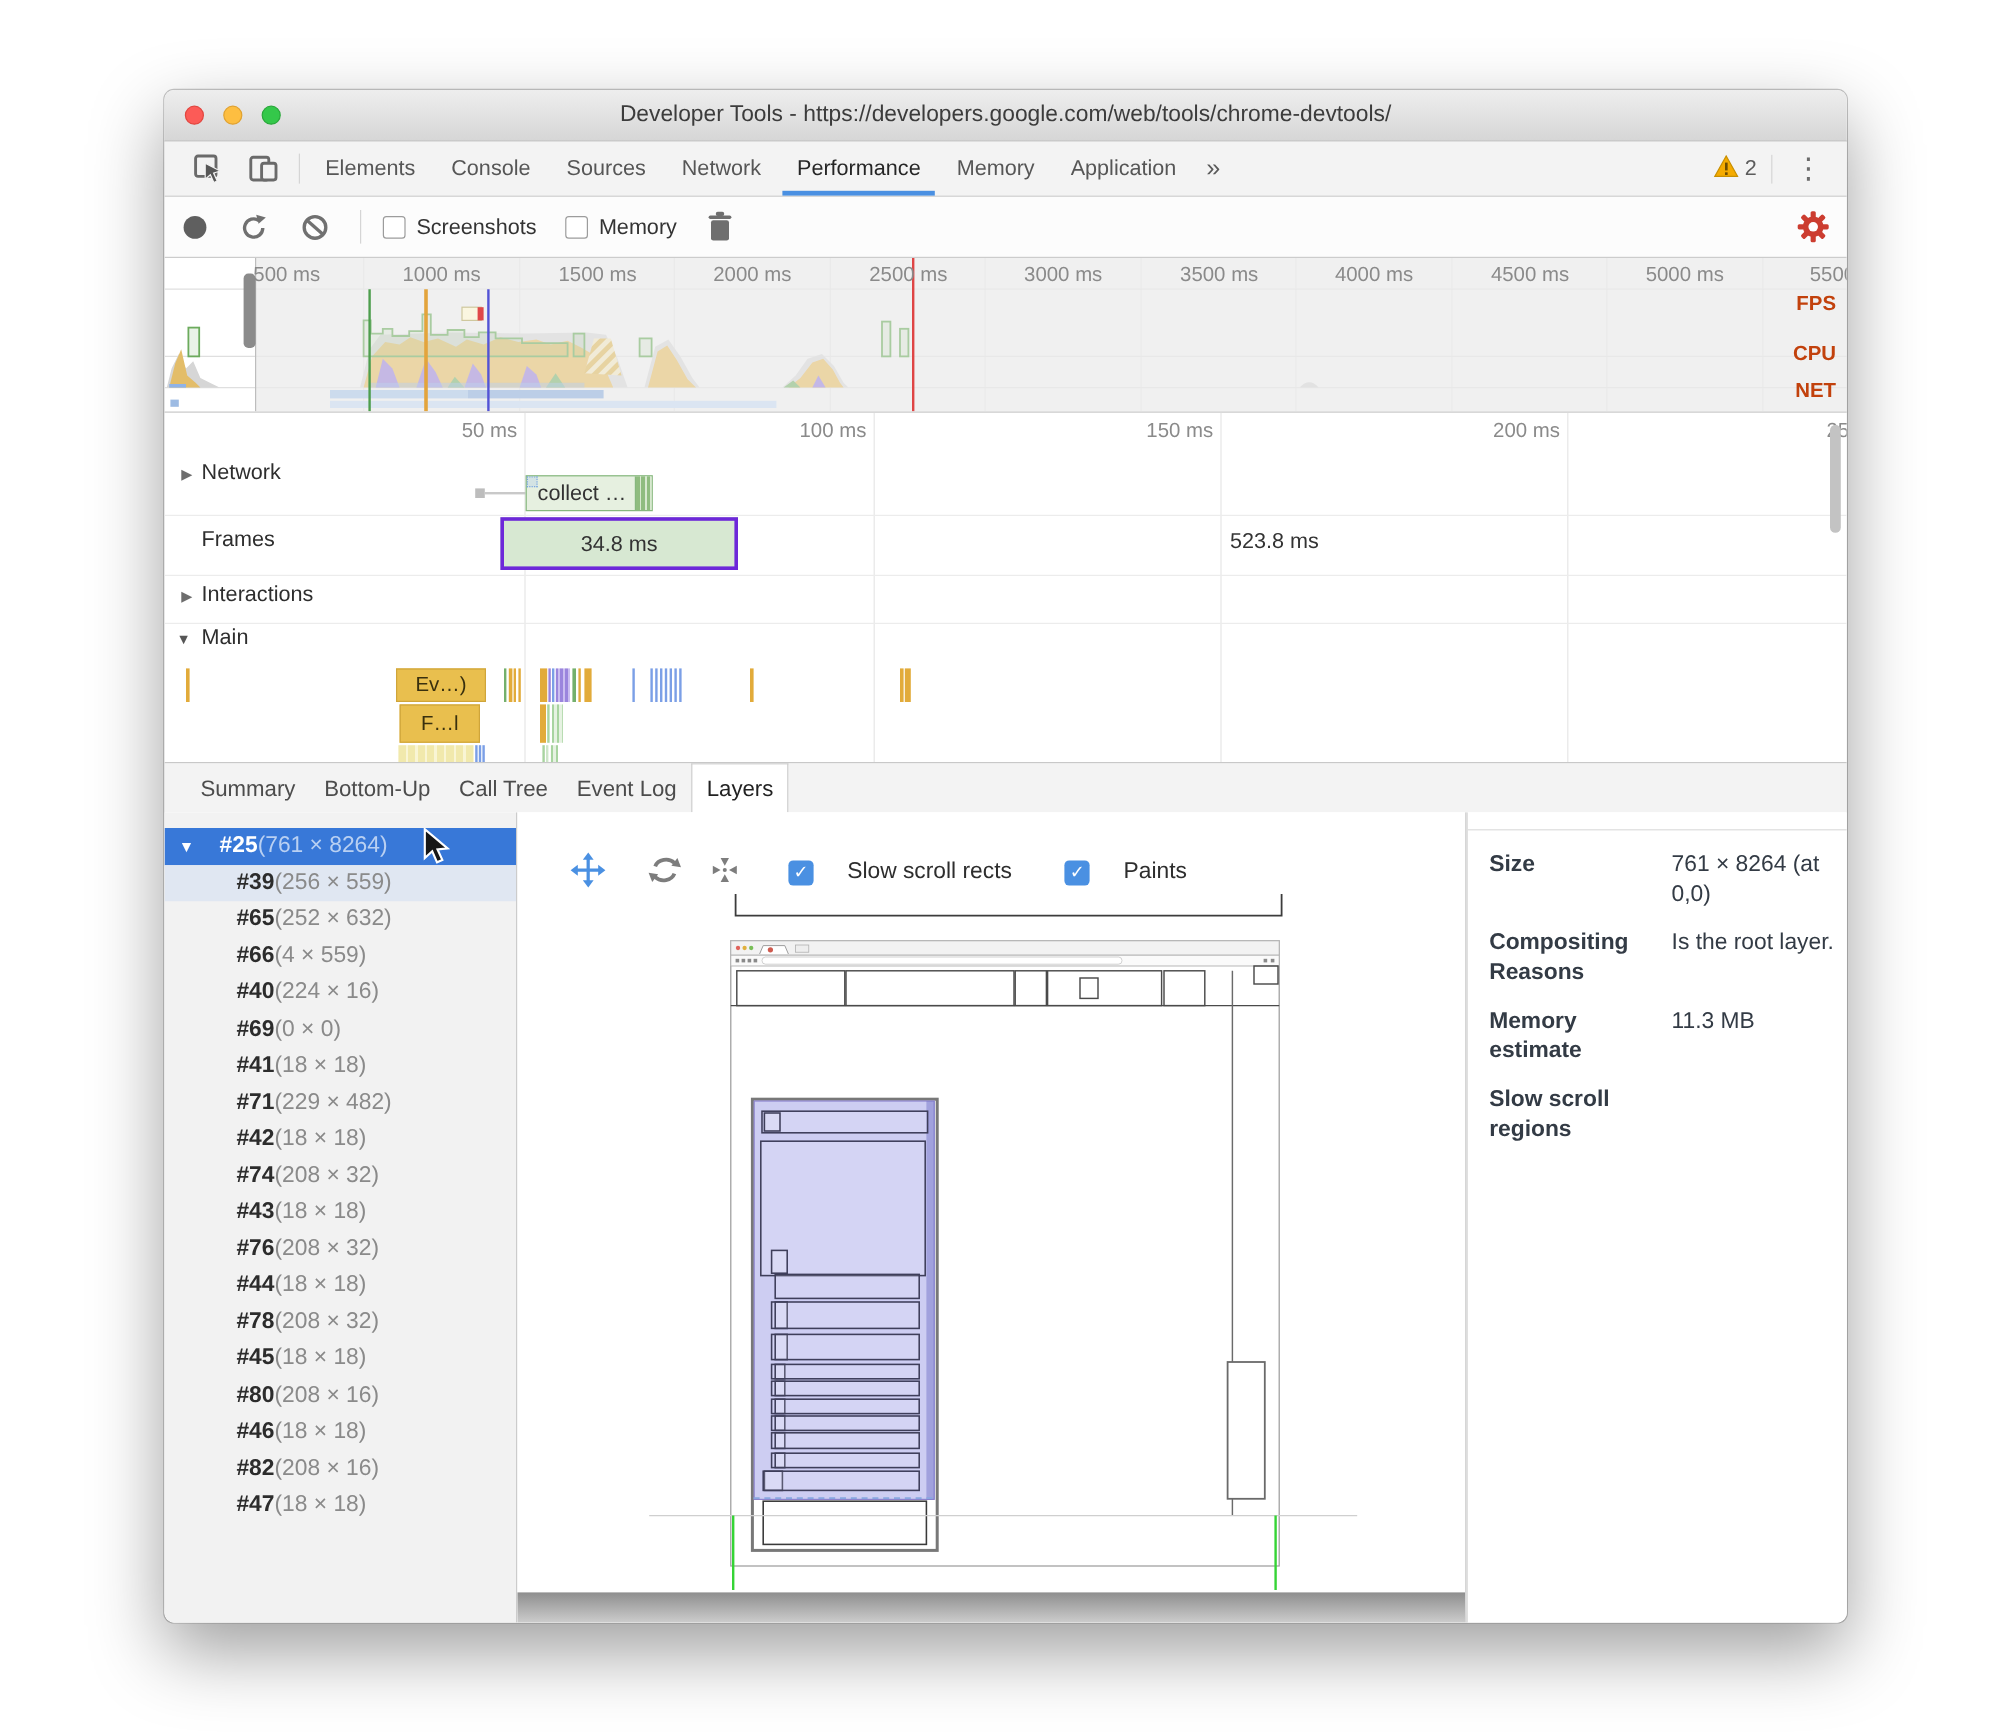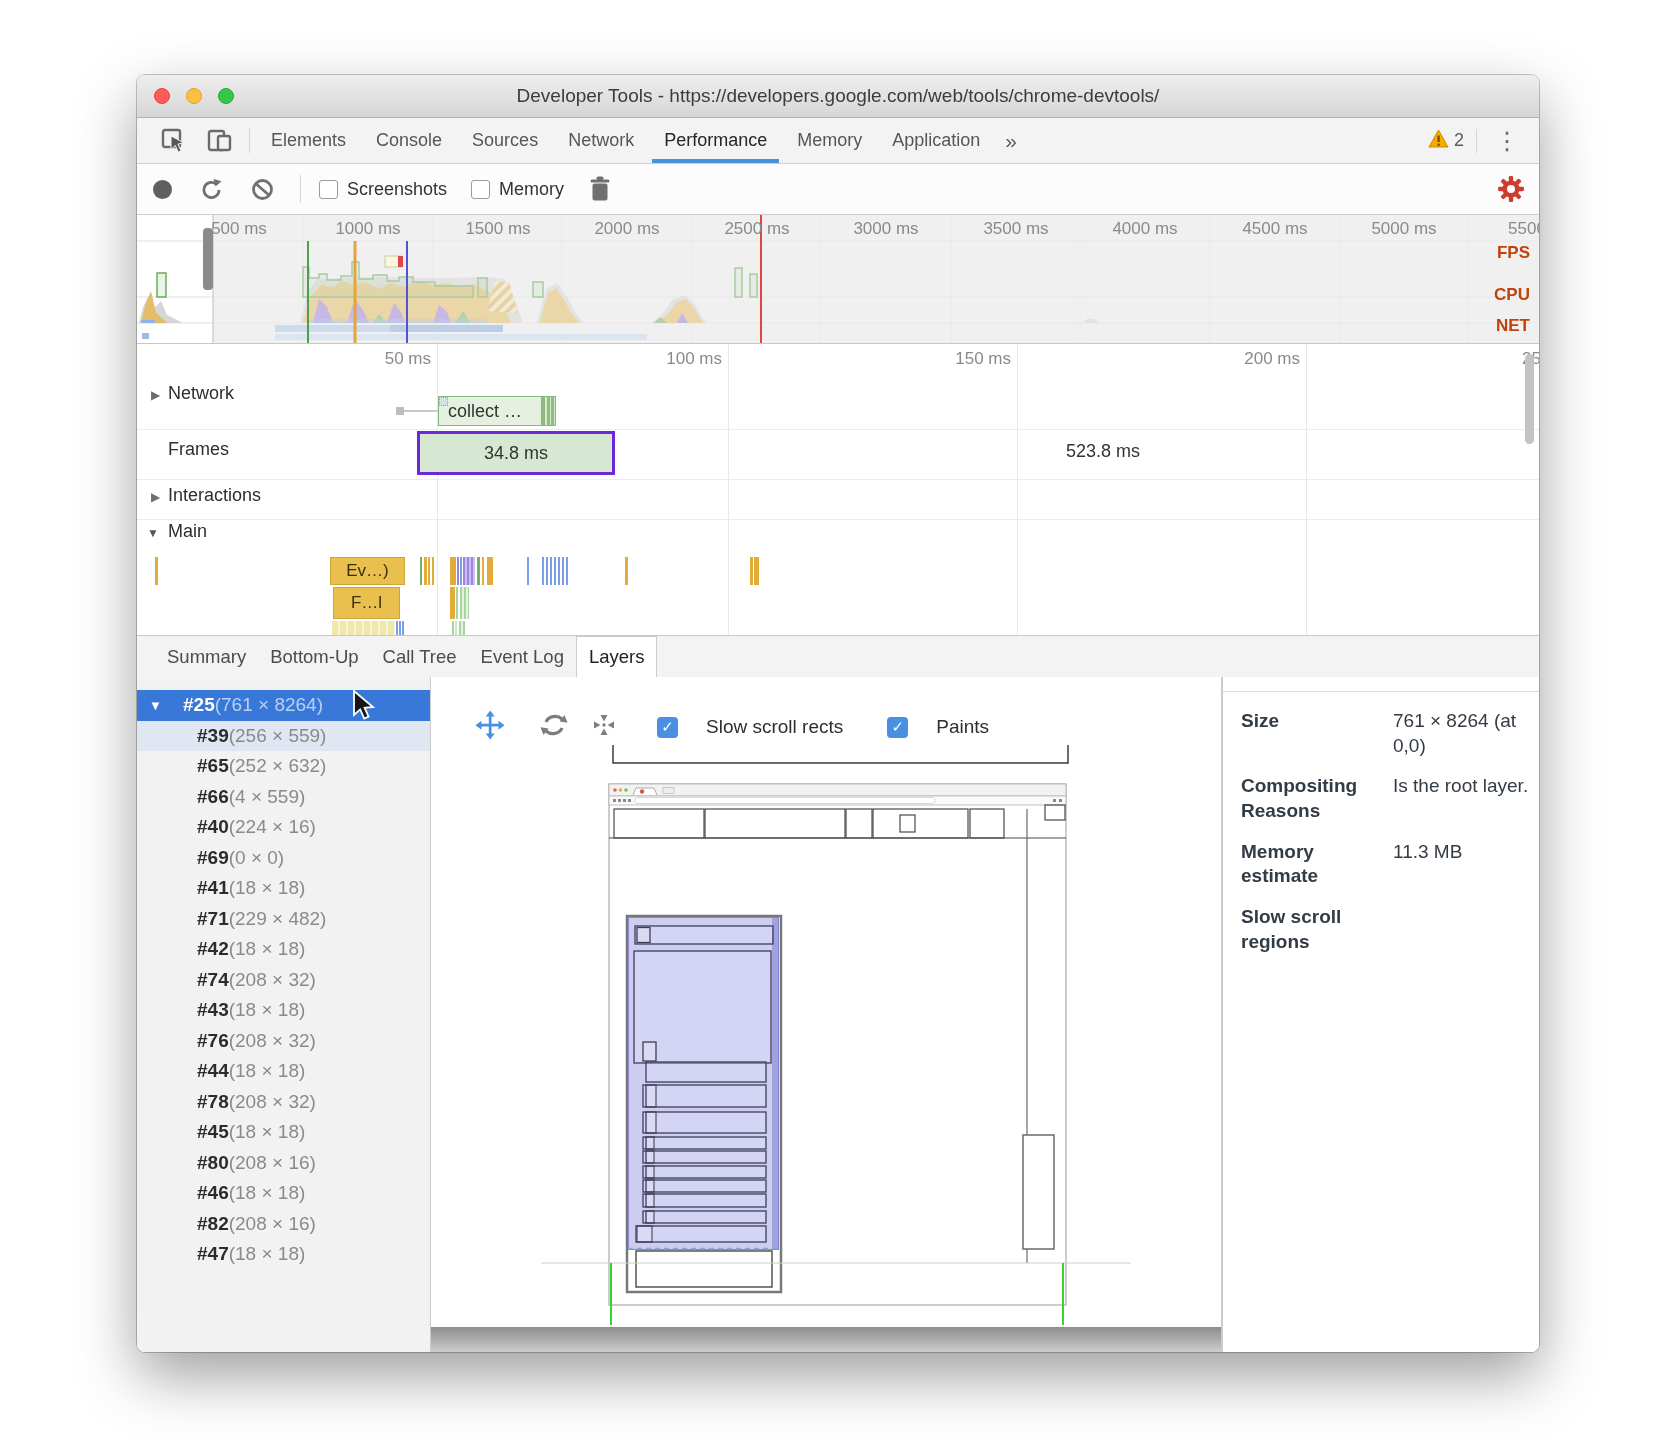--- a/index.html
+++ b/index.html
@@ -41,30 +41,30 @@
   .ov-rlabel{position:absolute;right:9px;font-size:17px;font-weight:bold;color:#c2410c;}
   
   .flame{height:291px;position:relative;background:#fff;overflow:hidden;border-bottom:1px solid #c8c8c8;box-sizing:content-box;}
   .gv{position:absolute;top:0;bottom:0;width:1px;background:#e7e7e7;}
   .hs{position:absolute;left:0;right:0;height:1px;background:#ececec;}
   .frl{position:absolute;top:5px;width:80px;text-align:right;font-size:17px;color:#8a8a8a;}
   .rowlab{position:absolute;font-size:18px;color:#2e2e2e;}
   .tri{font-size:12px;color:#6d6d6d;position:absolute;}
   .conn-sq{position:absolute;left:259px;top:63px;width:8px;height:8px;background:#bdbdbd;}
   .conn-line{position:absolute;left:267px;top:66px;width:34px;height:2px;background:#c9c9c9;}
-  .collect{position:absolute;left:301px;top:52px;width:118px;height:30px;background:#e6f0e0;
+  .collect{position:absolute;left:301px;top:52px;width:106px;height:30px;background:#e6f0e0;
     border:1px solid #86b77e;box-sizing:border-box;font-size:18px;color:#333;display:flex;align-items:center;
     padding-left:9px;}
   .collect .cap{position:absolute;right:0;top:0;bottom:0;width:13px;
     background:repeating-linear-gradient(90deg,#8fbc7f 0 3px,#d7e8cf 3px 4.5px);border-left:1px solid #86b77e;}
   .collect .dot{position:absolute;left:0;top:0;width:7px;height:7px;border:1px dotted #7aa7e0;background:rgba(170,200,240,.3);}
   .frame-sel{position:absolute;left:280px;top:87px;width:198px;height:44px;background:#d7e8d2;
     border:3px solid #6d28d9;box-sizing:border-box;display:flex;align-items:center;justify-content:center;
     font-size:18px;color:#333;}
-  .frame-next{position:absolute;left:888px;top:97px;font-size:18px;color:#333;margin-left:41px;}
+  .frame-next{position:absolute;left:888px;top:97px;font-size:18px;color:#333;}
   .mb{position:absolute;box-sizing:border-box;}
   .r1{top:213px;height:28px;} .r2{top:243px;height:32px;} .r3{top:277px;height:14px;}
   .bigbar{background:#e9bf4e;border:1px solid #cfa53a;display:flex;align-items:center;justify-content:center;
     font-size:17px;color:#39300e;}
   .Y{background:#e2ab3a;} .G{background:#74b06c;} .B{background:#7b9fe6;} .P{background:#9b85dd;}
   .LG{background:#a8d4a0;} .LG2{background:#cde6c8;}
   .PD{background:repeating-linear-gradient(90deg,#9b85dd 0 2px,#cabdf0 2px 4px);}
   .GD{background:repeating-linear-gradient(90deg,#a8d4a0 0 2px,#e6f2e2 2px 4px);}
   .PY{background:repeating-linear-gradient(90deg,#f1e9ac 0 6px,#f9f5d4 6px 8px);}
   .fscroll{position:absolute;left:1388px;top:10px;width:9px;height:90px;border-radius:5px;background:#c3c3c3;}

